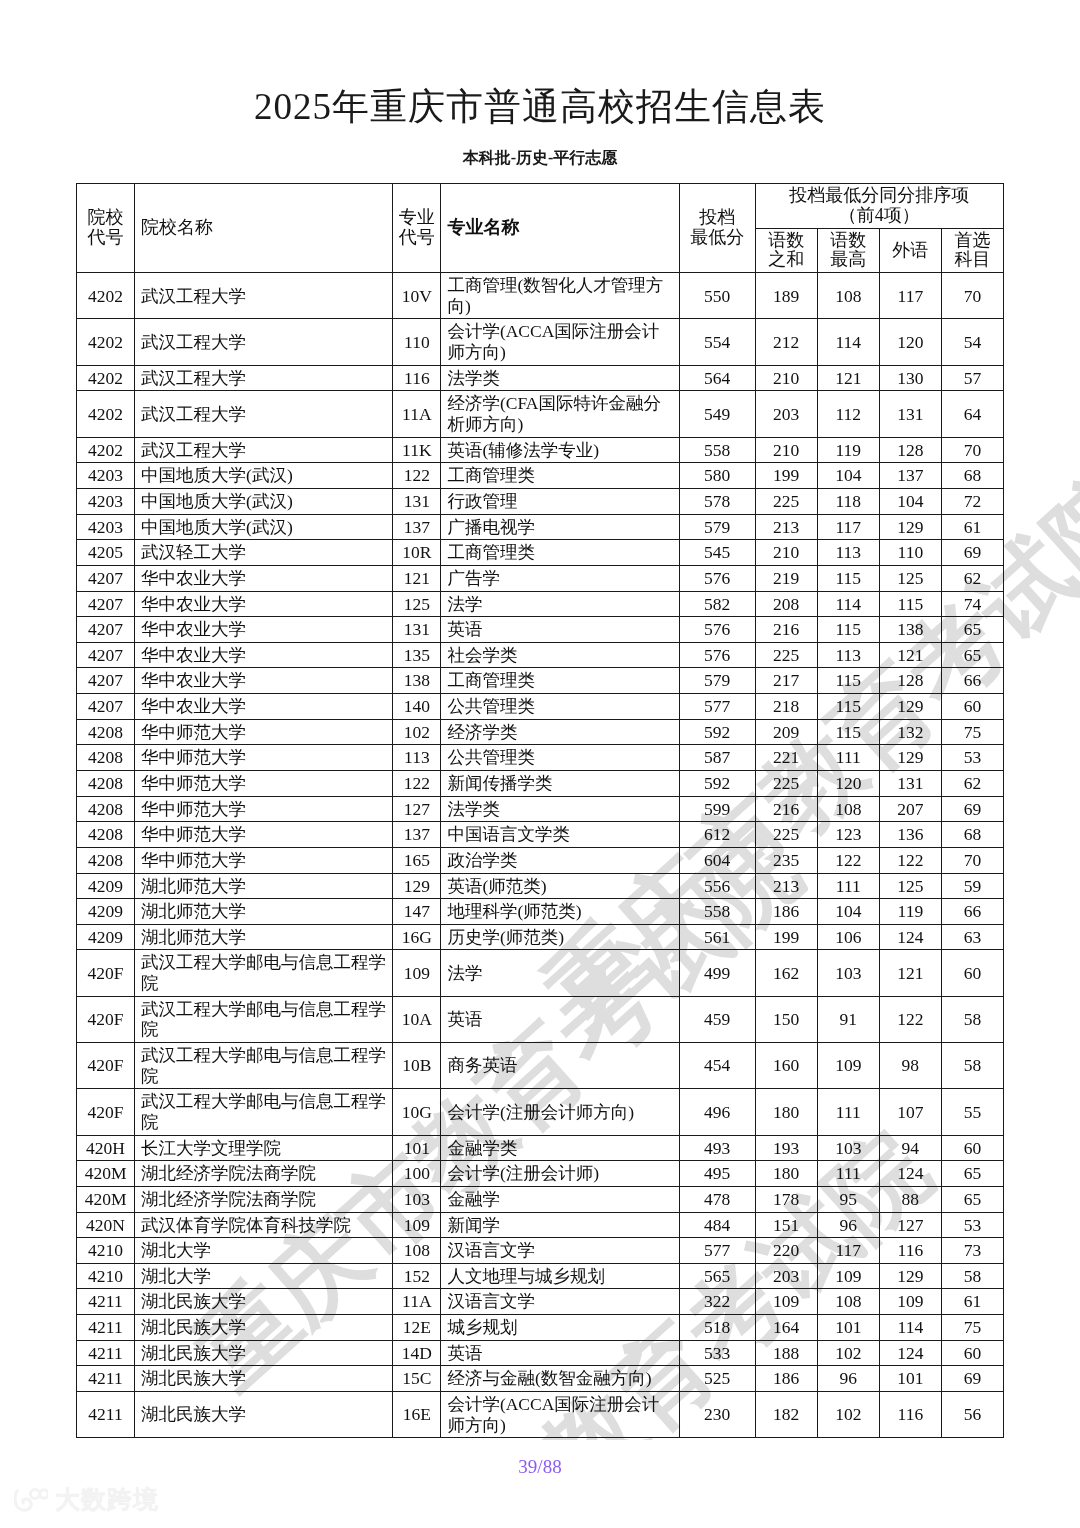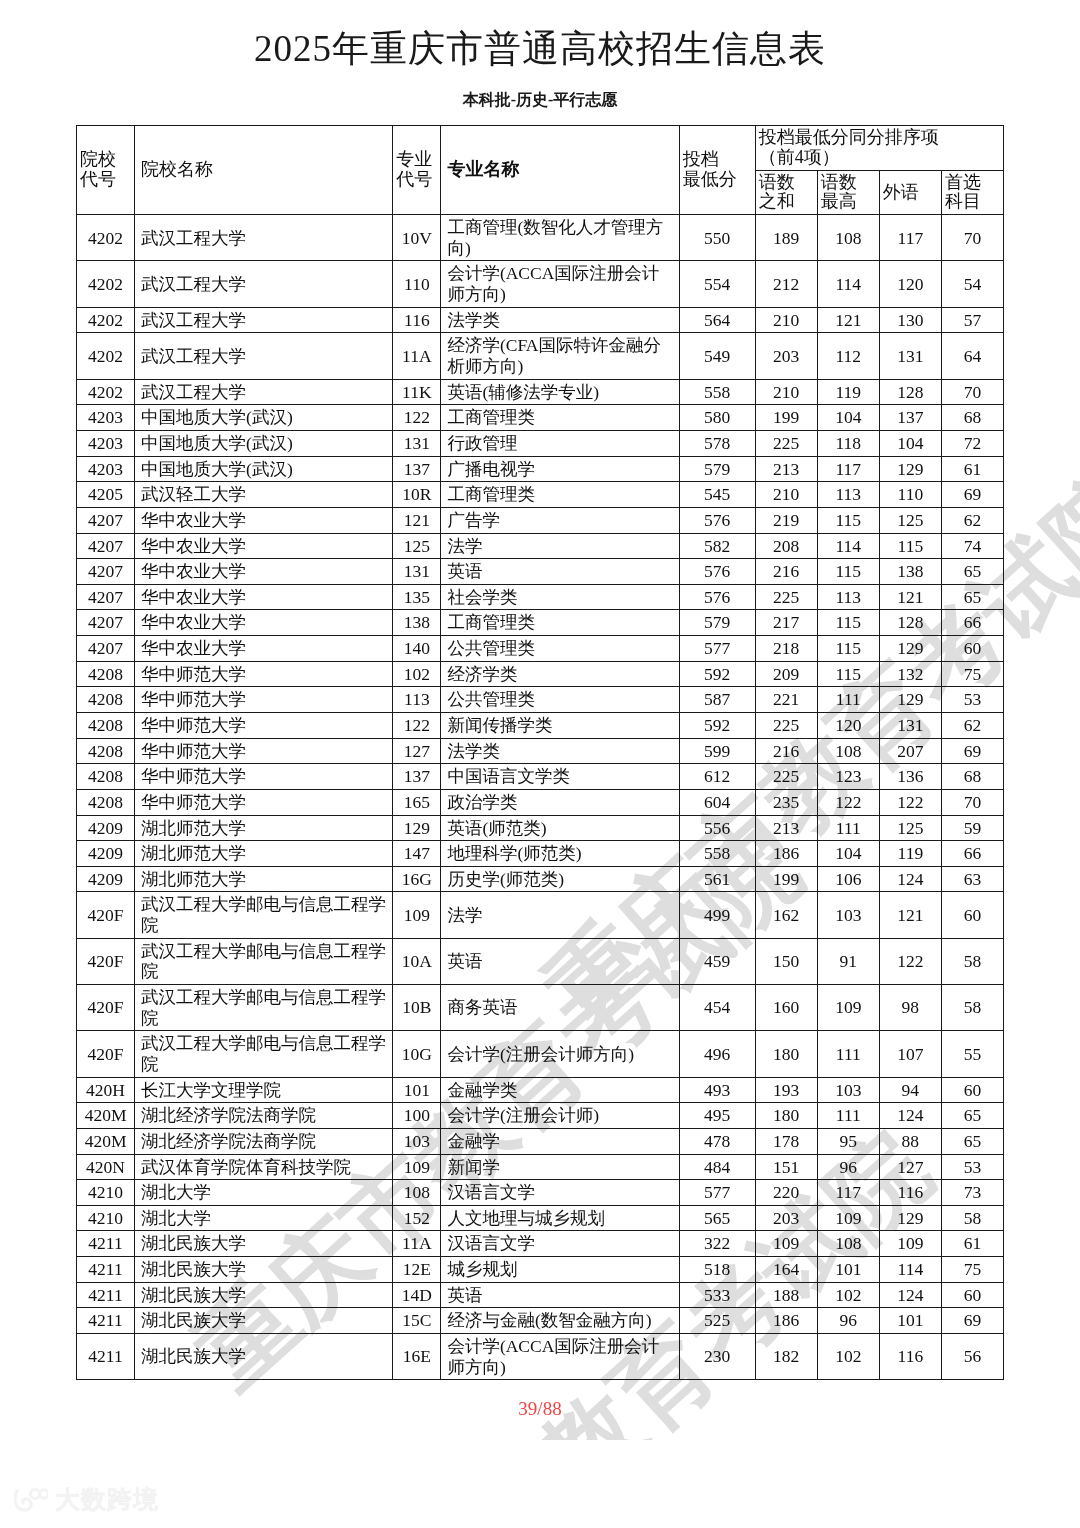--- a/index.html
+++ b/index.html
@@ -39,22 +39,23 @@
   .wm2 { left: 520px;  top: 820px;  font-size: 96px; transform: rotate(-42deg); }
   .wm3 { left: 300px;  top: 1480px; font-size: 96px; transform: rotate(-42deg); }
 
   
   #title {
     position: relative;
     z-index: 3;
     text-align: center;
     font-size: 37px;
     letter-spacing: 1px;
-    padding-top: 24px;
+    padding-top: 52px;
     color: #1a1a1a;
+    margin-top: 30px;
   }
   #subtitle {
     position: relative;
     z-index: 3;
     text-align: center;
     font-size: 16px;
     font-weight: bold;
     padding-top: 16px;
     padding-bottom: 14px;
     color: #1a1a1a;
@@ -77,21 +78,21 @@
   }
   th, td {
     padding: 2px 3px;
     color: #111;
     font-size: 17.5px;
     line-height: 1.18;
     background: transparent;
   }
   th {
     font-weight: normal;
-    text-align: left;
+    text-align: center;
     vertical-align: middle;
     font-size: 18px;
   }
   th.tall { height: 52px; }
   td.c { text-align: center; vertical-align: middle; }
   td.l { text-align: left; vertical-align: middle; padding-left: 6px; }
   td.code { text-align: center; vertical-align: middle; font-size: 17.5px; }
 
   
   col.w-inst-code { width: 58px; }
@@ -106,21 +107,21 @@
 
   .hdr-stack { line-height: 1.1; }
 
   
   #page-num {
     position: relative;
     z-index: 3;
     text-align: center;
     font-size: 19px;
     padding-top: 18px;
-    color: #ef4444;
+    color: #8b5cf6;
   }
 
   
   #logo {
     position: absolute;
     left: 14px;
     bottom: 12px;
     z-index: 5;
     display: flex;
     align-items: center;

